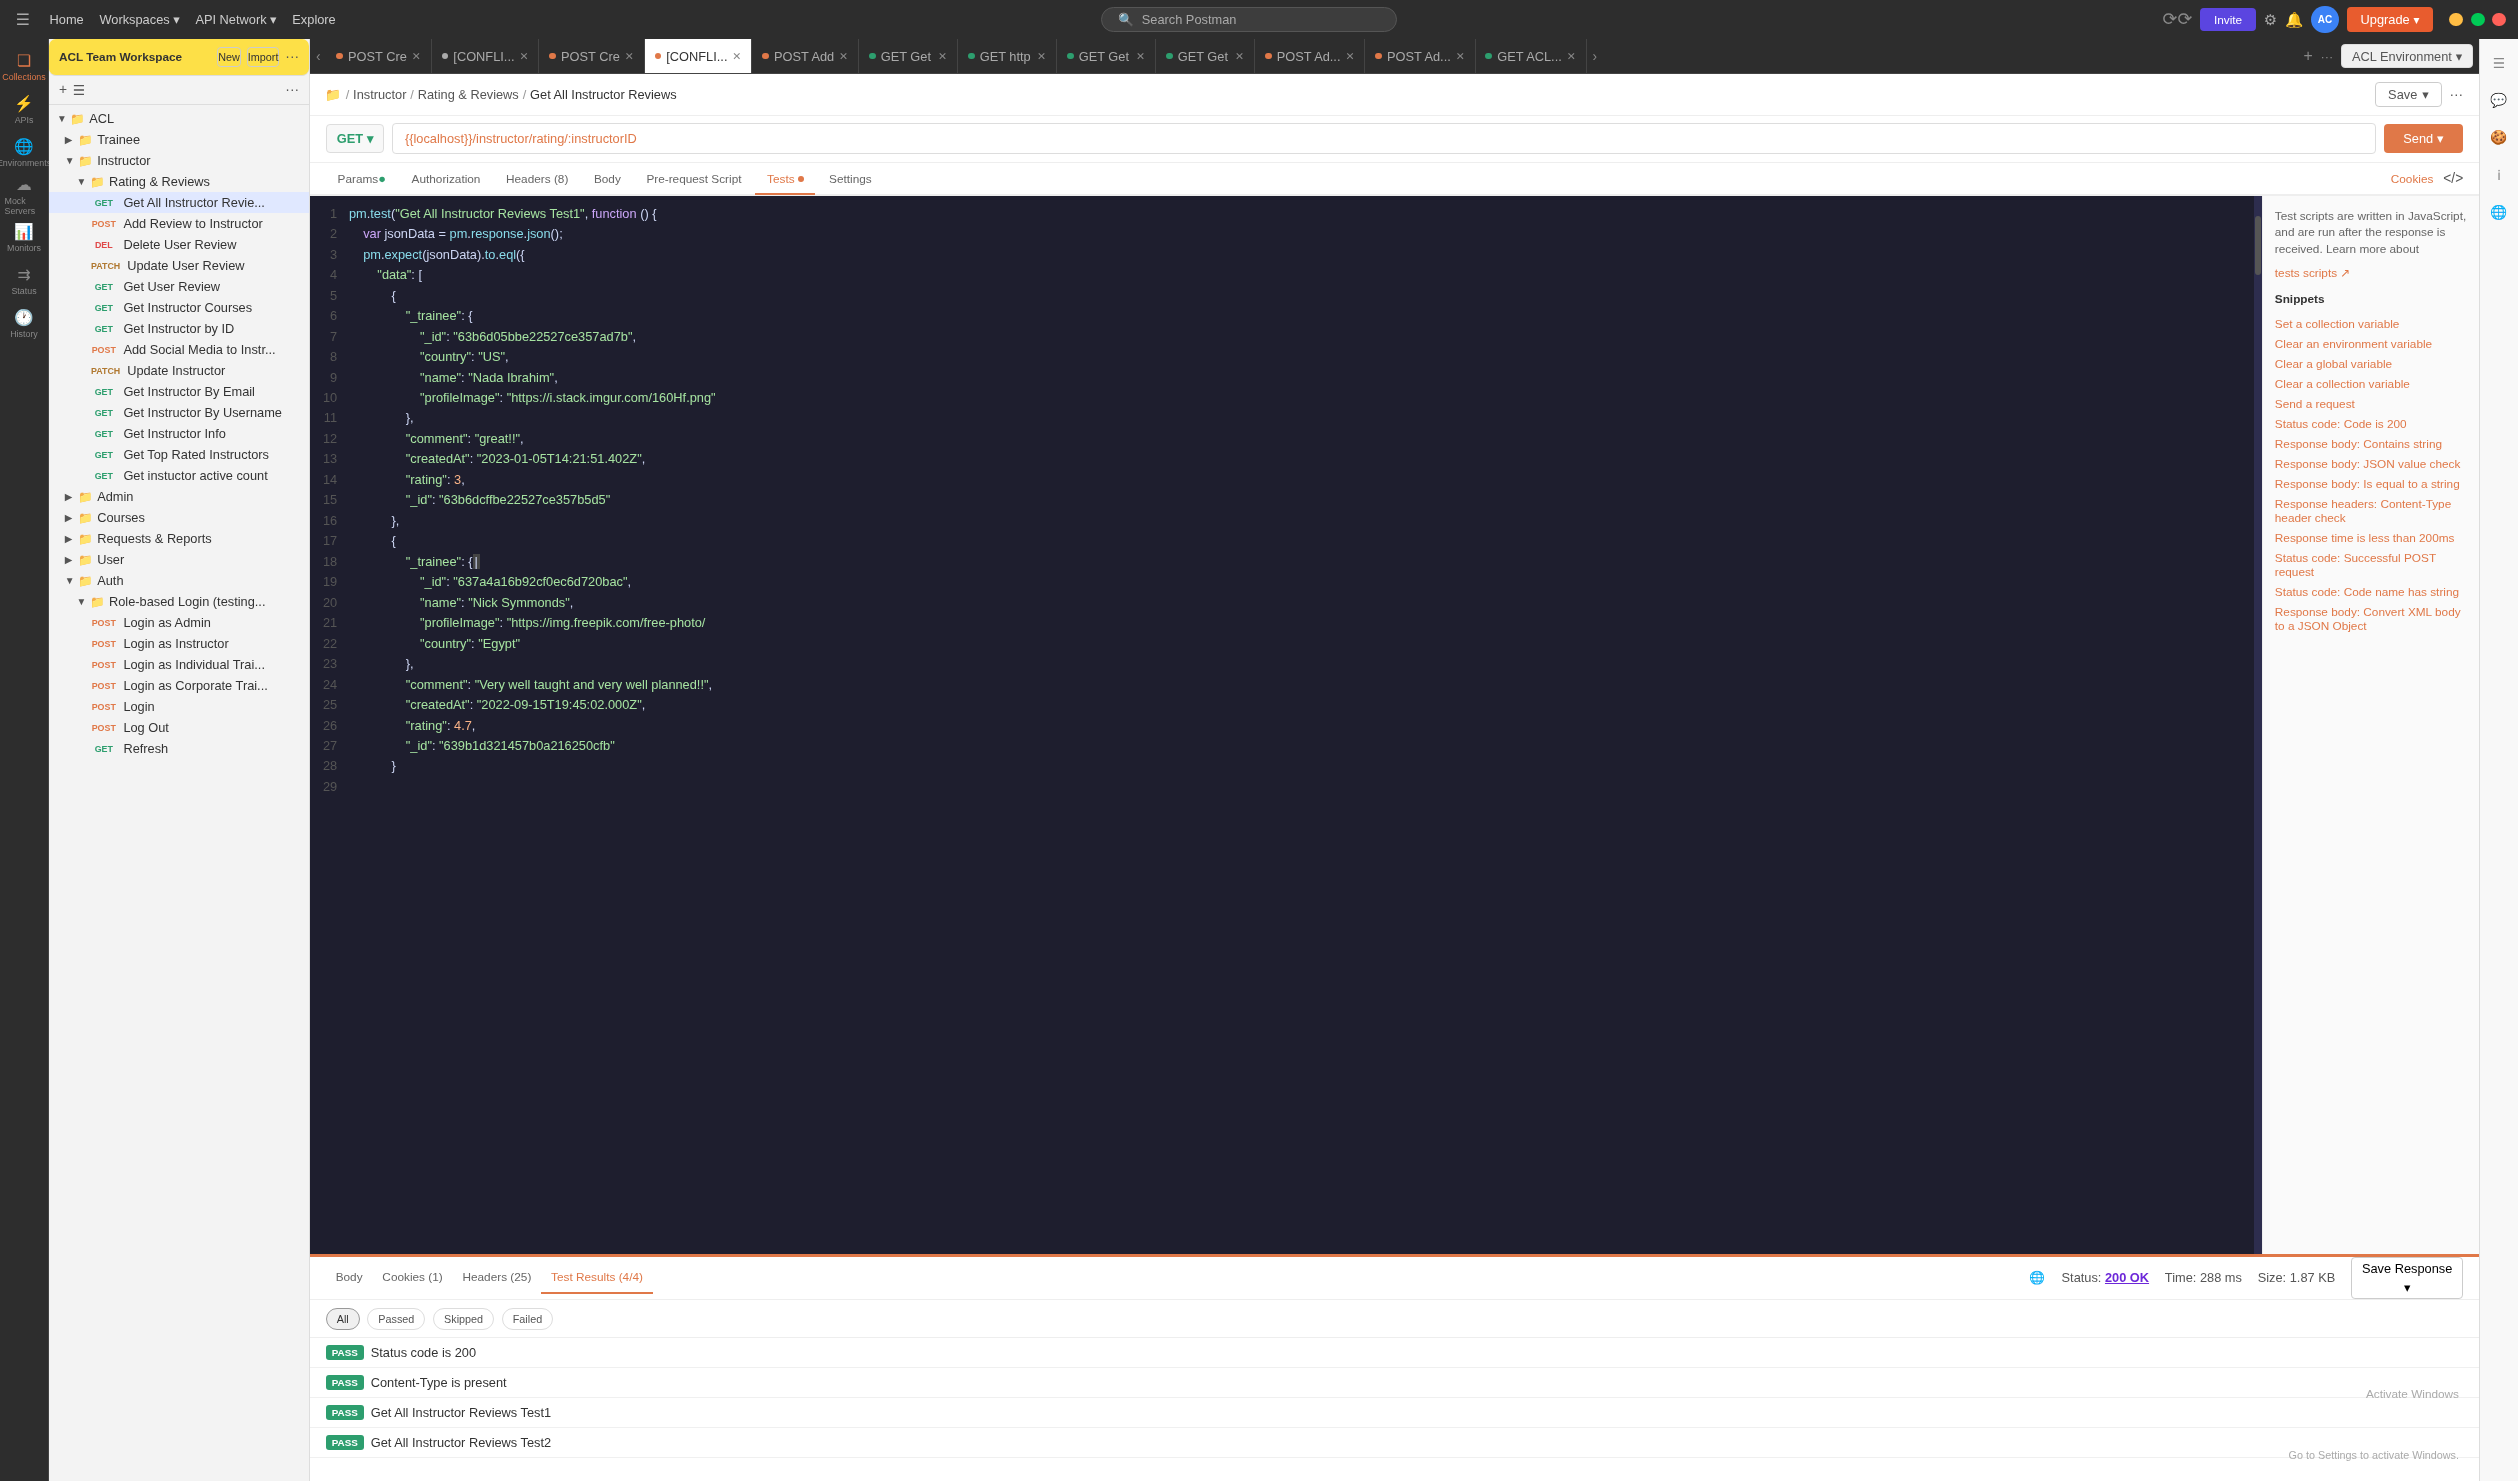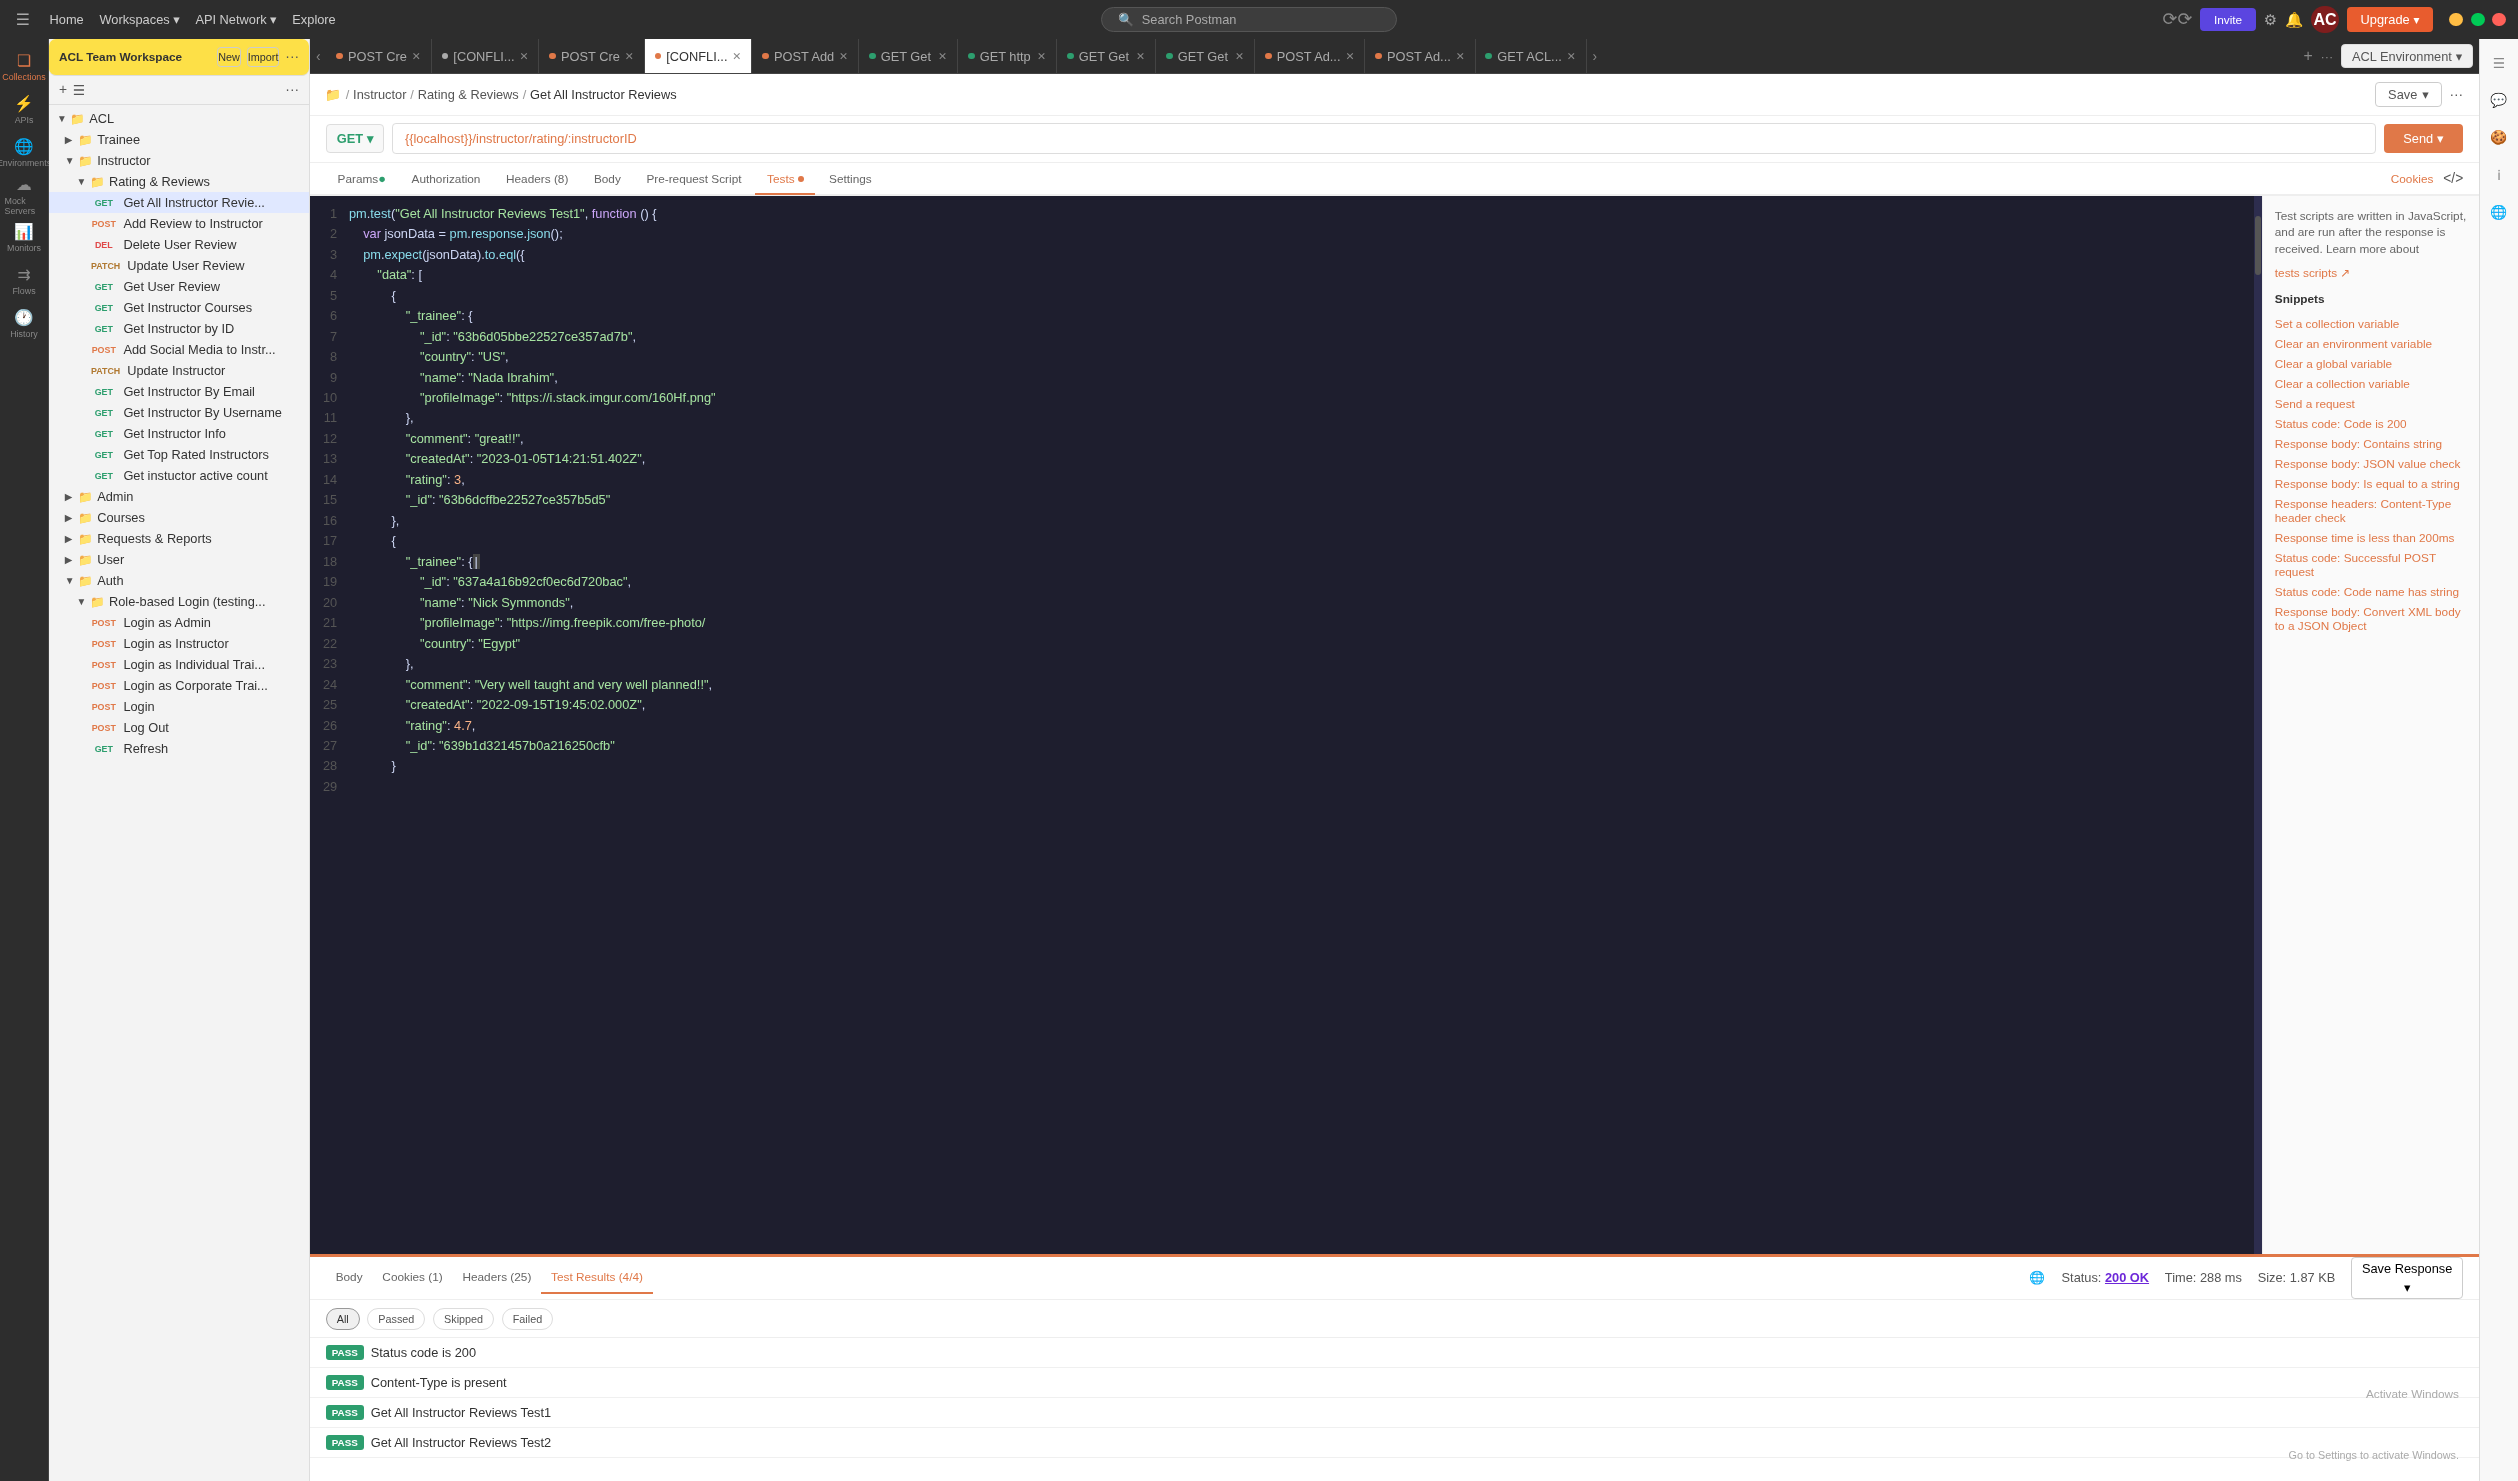--- a/index.html
+++ b/index.html
@@ -137,21 +137,21 @@
     
     
     ::-webkit-scrollbar { width: 5.9px; height: 5.9px; }
     ::-webkit-scrollbar-track { background: #f1f1f1; }
     ::-webkit-scrollbar-thumb { background: #ccc; border-radius: 3px; }
     
     .env-selector { background: #f0f0f0; border: 1px solid #ddd; border-radius: 3.9px; padding: 3.9px 9.9px; font-size: 11.8px; color: #555; display: flex; align-items: center; gap: 3.9px; cursor: pointer; }
     
     .tab-overflow-btn { background: none; border: none; color: #888; cursor: pointer; font-size: 12.8px; padding: 0 3.9px; }
     
-    .colab-btn { background: #7f1d1d; color: white; border-radius: 50%; width: 27.6px; height: 27.6px; display: flex; align-items: center; justify-content: center; font-size: 16px; font-weight: 700; }
+    .colab-btn { background: #3b82f6; color: white; border-radius: 50%; width: 27.6px; height: 27.6px; display: flex; align-items: center; justify-content: center; font-size: 10px; font-weight: 700; }
     
     .hamburger-btn { background: none; border: none; color: #aaa; cursor: pointer; font-size: 15.8px; padding: 3.9px; }
   </style>
 </head>
 <body>
 
 <div class="titlebar">
   <button class="hamburger-btn">☰</button>
   <div class="titlebar-menu">
     <span>Home</span>
@@ -200,21 +200,21 @@
     <div class="sidebar-icon-item">
       <span class="icon-sym">☁</span>
       <span class="icon-label">Mock Servers</span>
     </div>
     <div class="sidebar-icon-item">
       <span class="icon-sym">📊</span>
       <span class="icon-label">Monitors</span>
     </div>
     <div class="sidebar-icon-item">
       <span class="icon-sym">⇉</span>
-      <span class="icon-label">Flows</span>
+      <span class="icon-label">Status</span>
     </div>
     <div class="sidebar-icon-item">
       <span class="icon-sym">🕐</span>
       <span class="icon-label">History</span>
     </div>
   </div>
 
   <div class="left-panel">
     <div class="left-panel-header">
       <div class="left-panel-actions">

